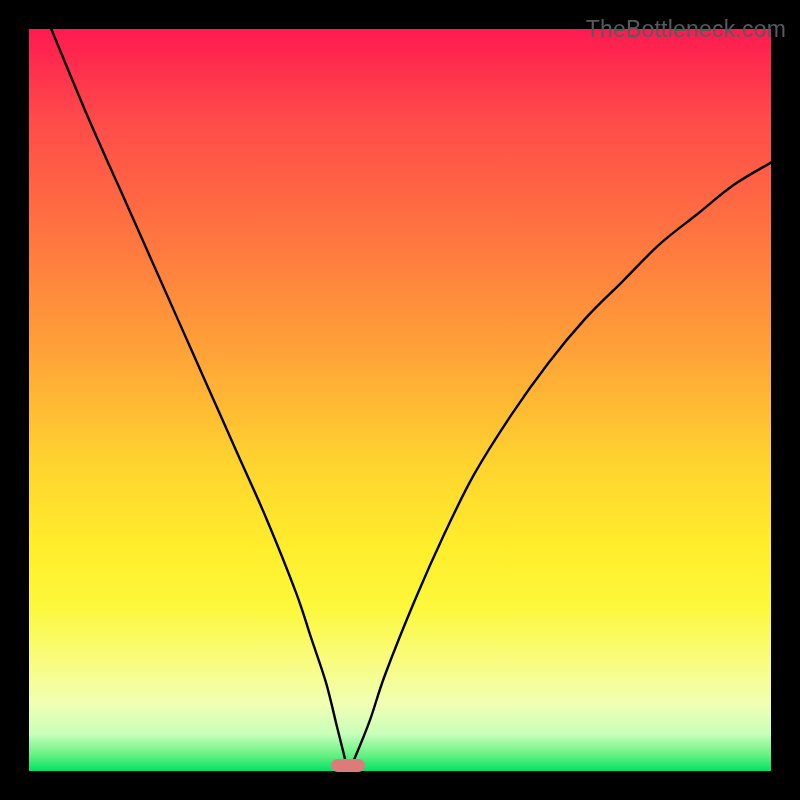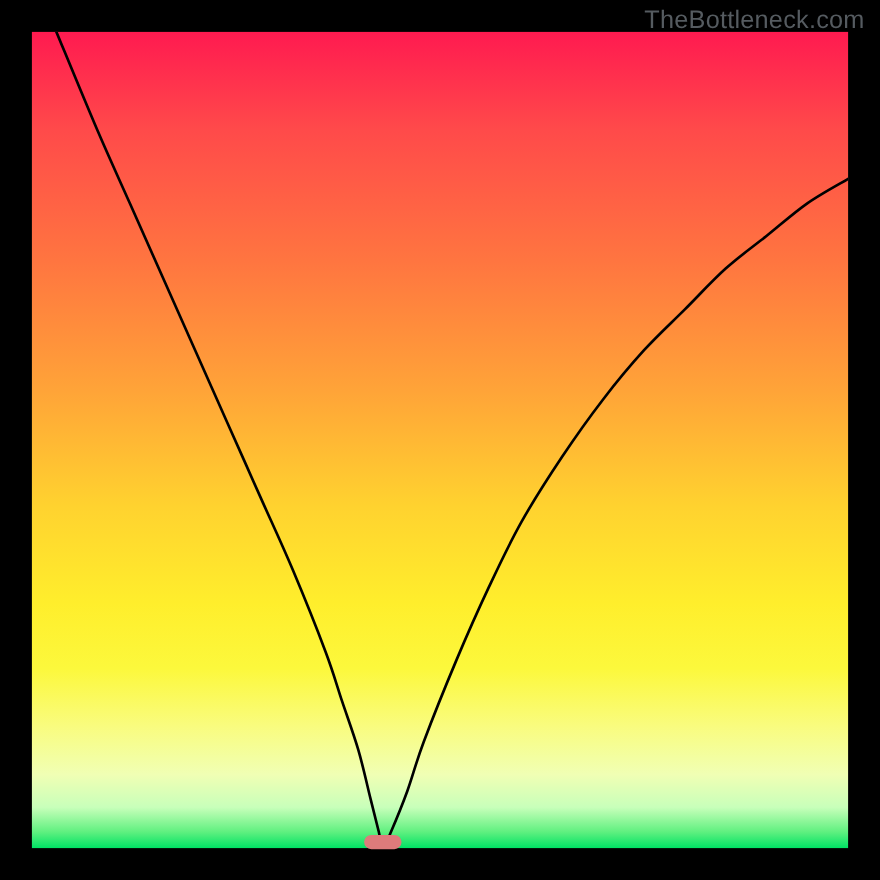--- a/index.html
+++ b/index.html
@@ -36,21 +36,21 @@
       #fcf83c 78%,
       #f9fc7e 85%,
       #f0ffb4 91%,
       #c8ffba 95%,
       #60f080 98%,
       #00e264 100%
     );
   }
   .watermark {
     position: absolute;
-    top: 4px;
+    top: 16px;
     right: 14px;
     color: #555b60;
     font-size: 23px;
     font-weight: 500;
     letter-spacing: 0.2px;
     user-select: none;
   }
   svg.curves {
     position: absolute;
     top: 0;

